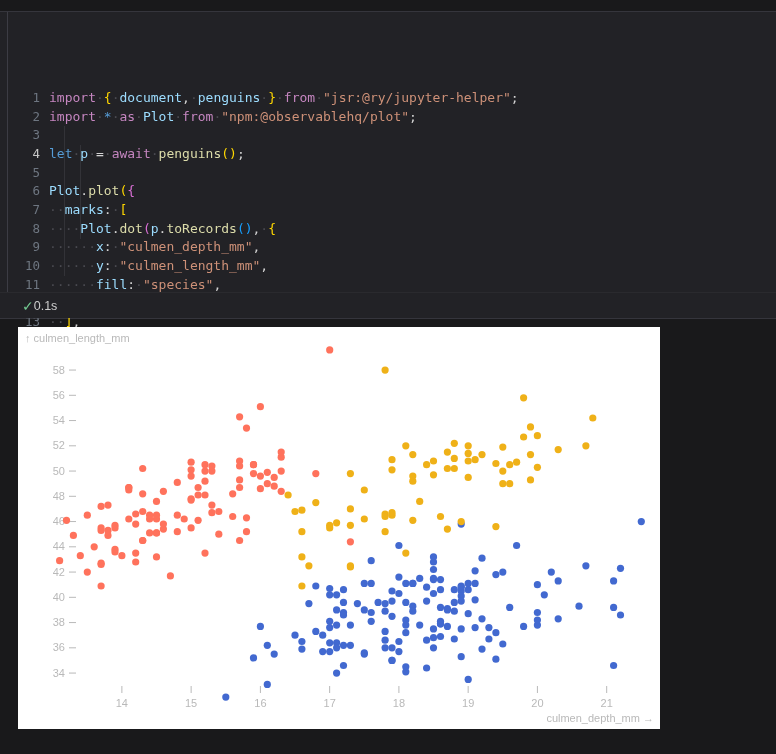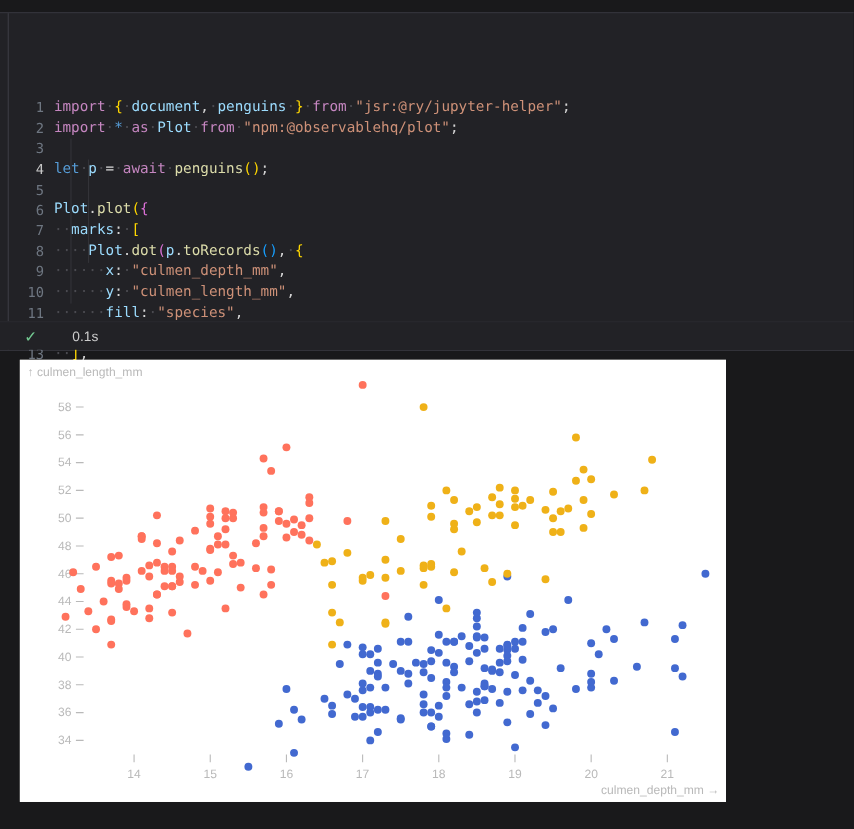--- a/index.html
+++ b/index.html
@@ -10,21 +10,21 @@
   .code{position:relative;padding-top:2px;font-family:"DejaVu Sans Mono","Liberation Mono",monospace;
         font-size:13px;line-height:18.7px;white-space:pre;}
   .ln{display:flex;height:18.7px;}
   .num{width:40px;text-align:right;color:#6e7681;flex:none;font-size:12.5px;}
   .num.active{color:#c6c6c6;}
   .lc{padding-left:9px;}
   .guide{position:absolute;width:1px;background:#333338;}
   .status{position:absolute;left:0;right:0;bottom:0;height:25px;display:flex;align-items:center;
           border-top:1px solid #2a2a2e;background:#222226;}
   .check{color:#73c991;font-size:14px;margin-left:22px;}
-  .elapsed{color:#cccccc;font-size:12.5px;margin-left:32px;}
+  .elapsed{color:#cccccc;font-size:12.5px;margin-left:0;}
   .plot-panel{position:absolute;left:18px;top:327px;width:642px;height:402px;background:#ffffff;}
   svg{display:block;}
 </style>
 </head>
 <body>
 
 <div>
 
   <div class="cell">
     <div class="cell-accent"></div>

